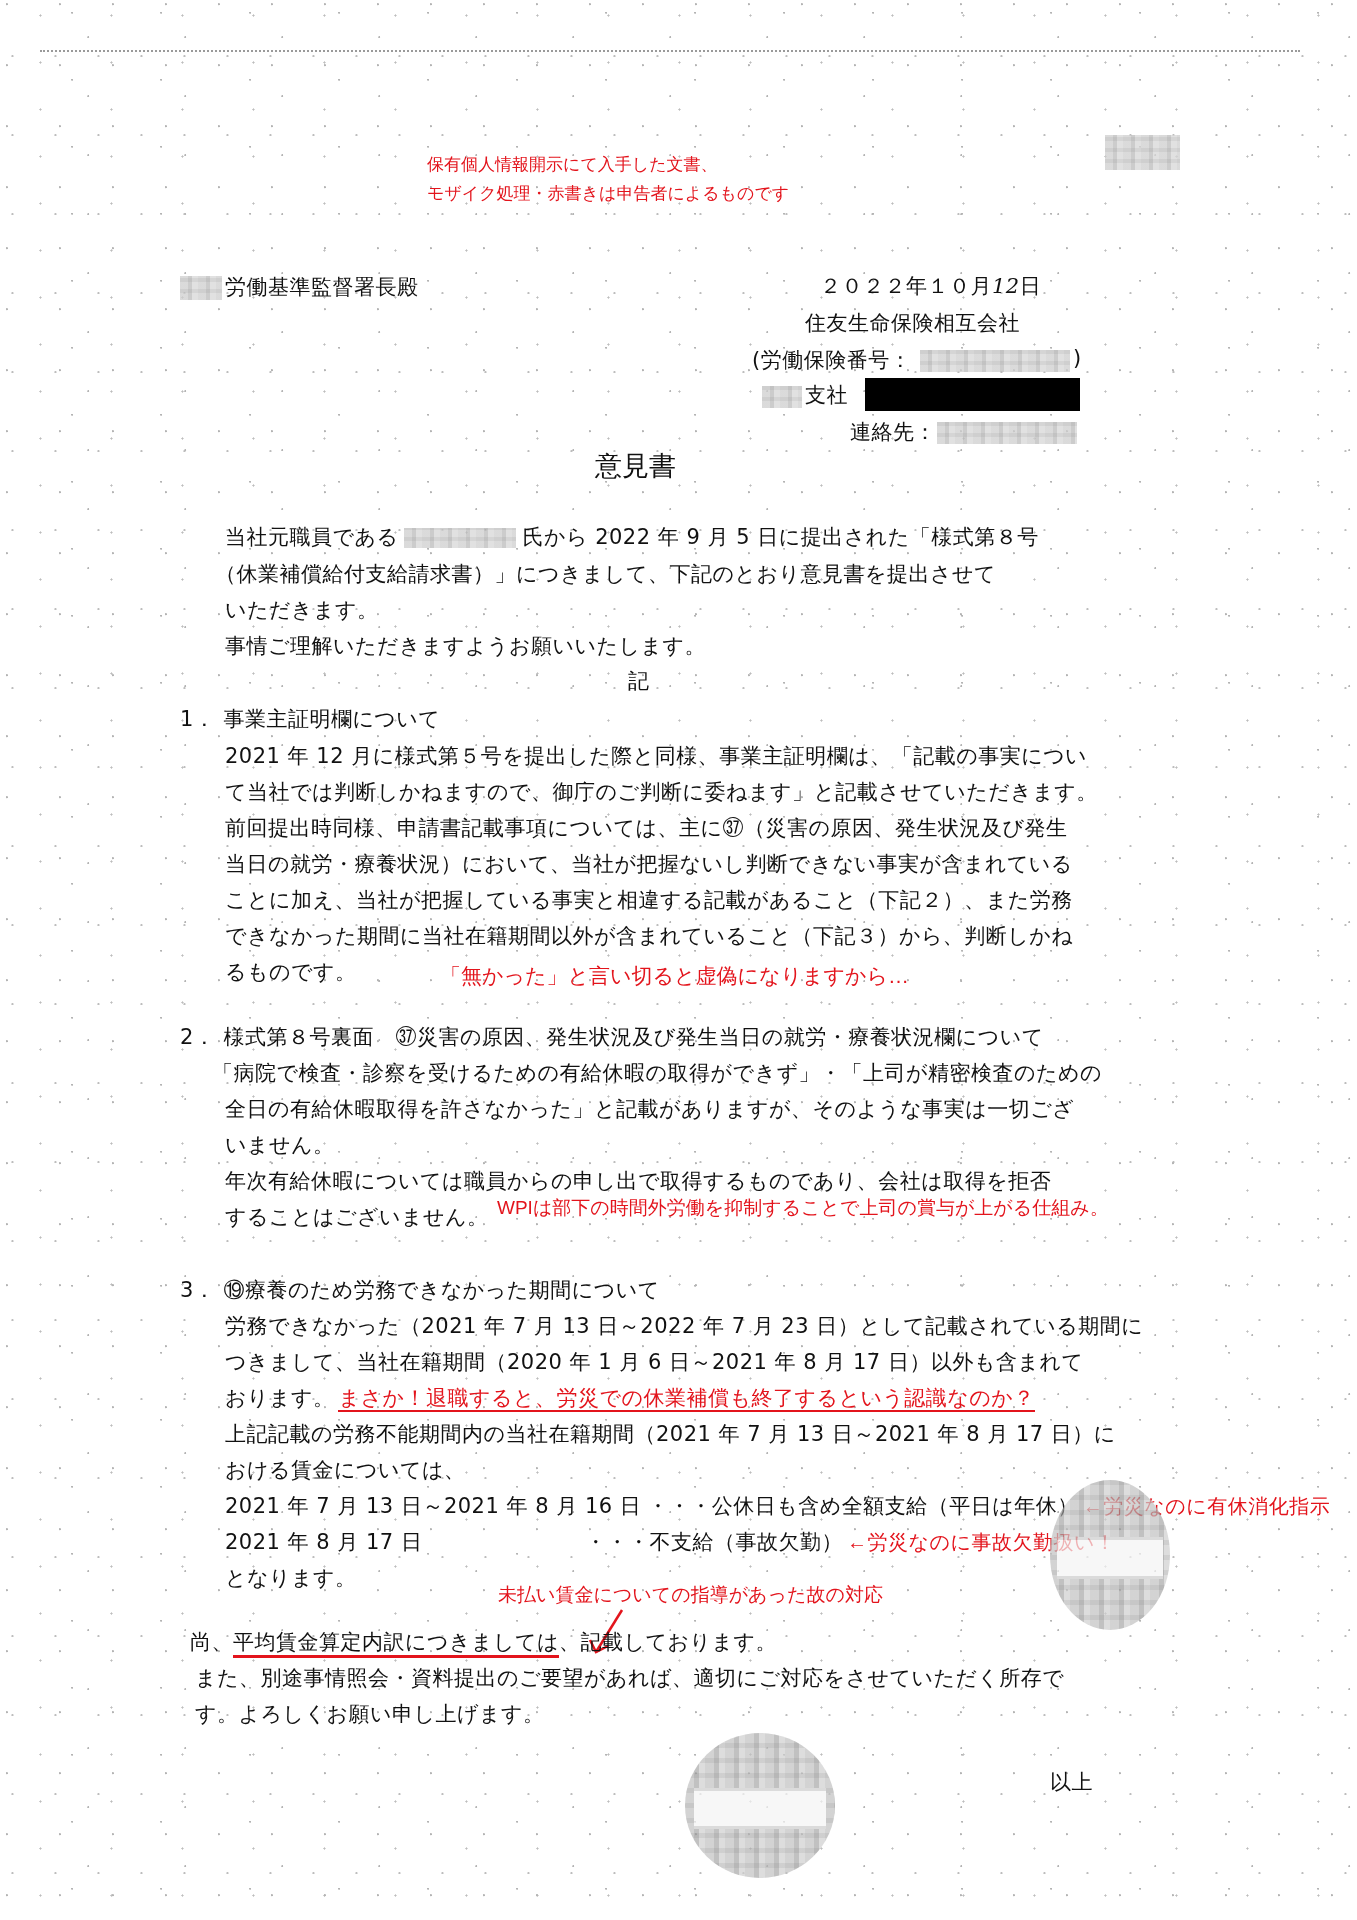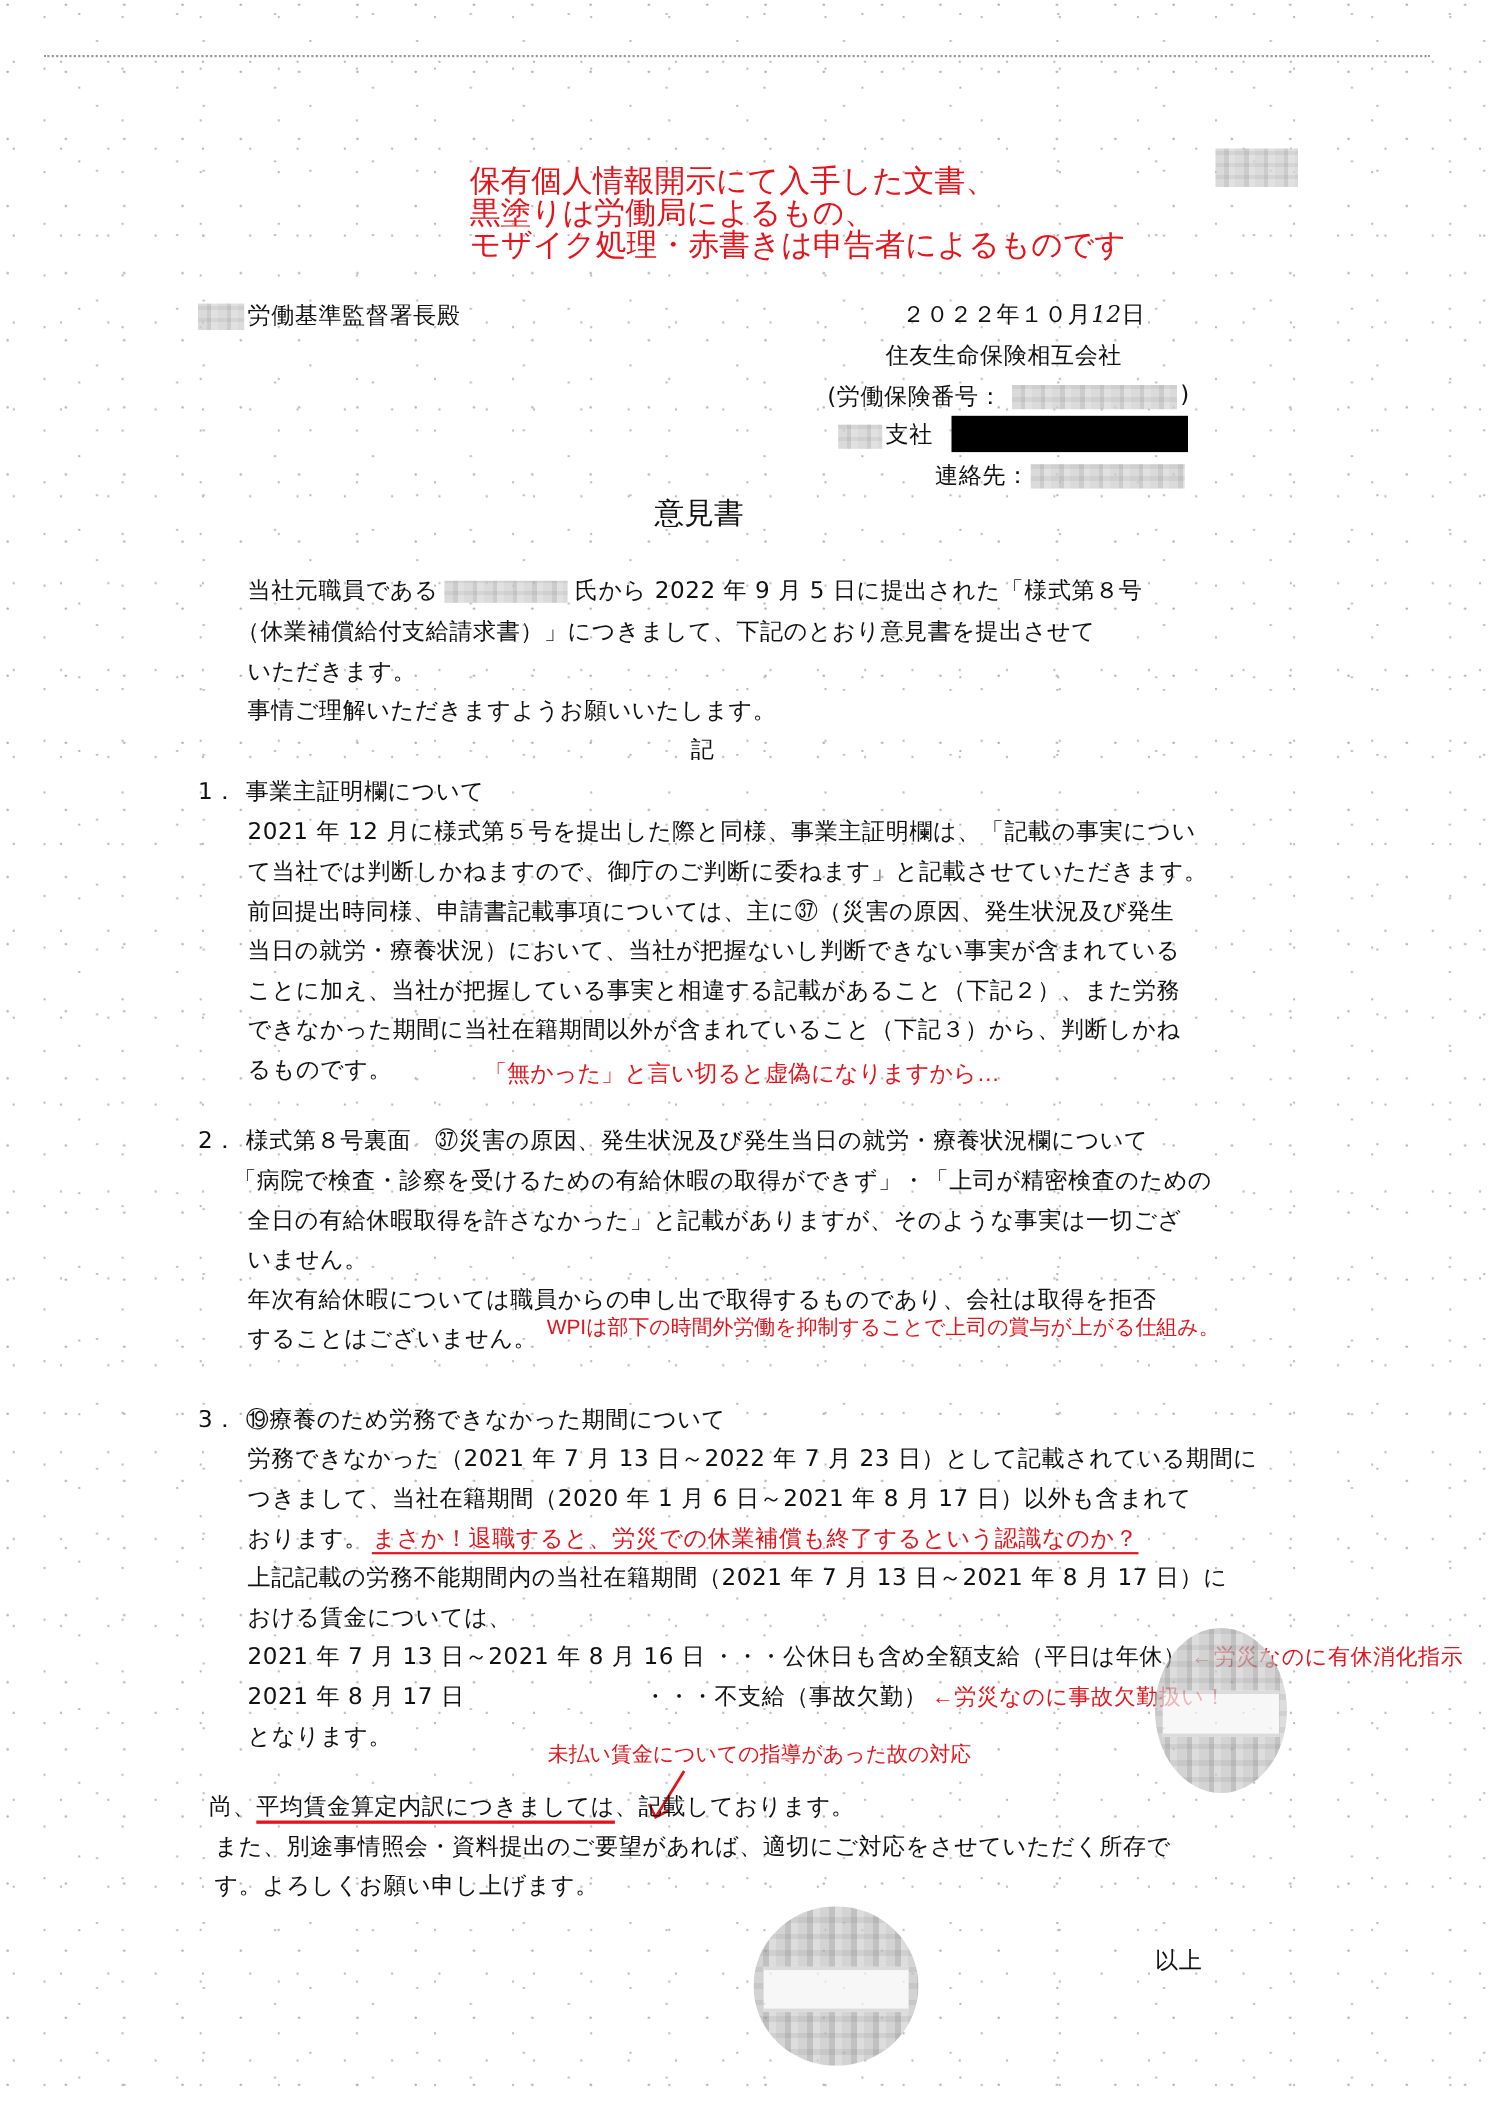--- a/index.html
+++ b/index.html
@@ -52,23 +52,22 @@
   svg { position: absolute; overflow: visible; }
 </style>
 </head>
 <body>
 
 <div class="noise"></div>
 <div class="scan-edge"></div>
 
 <div class="mosaic" style="left:1105px;top:135px;width:75px;height:35px;"></div>
 
-<div class="abs red" style="left:427px;top:150px;font-size:28px;line-height:29px;">
+<div class="abs red" style="left:427px;top:150px;font-size:17px;line-height:29px;">
   <div>保有個人情報開示にて入手した文書、</div>
-  <div>黒塗りは労働局によるもの、</div>
   <div>モザイク処理・赤書きは申告者によるものです</div>
 </div>
 
 <div class="mosaic" style="left:180px;top:276px;width:42px;height:24px;"></div>
 <div class="abs body-text" style="left:225px;top:273px;font-size:21px;">労働基準監督署長殿</div>
 
 <div class="abs body-text" style="left:820px;top:272px;">
   <span>２０２２年１０月</span><span style="font-style:italic;font-family:'DejaVu Serif',serif;">12</span><span>日</span>
 </div>
 <div class="abs body-text" style="left:805px;top:309px;">住友生命保険相互会社</div>

